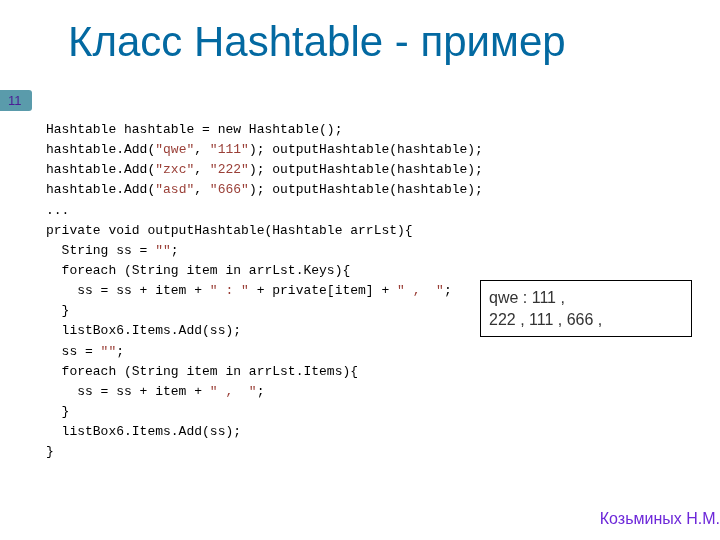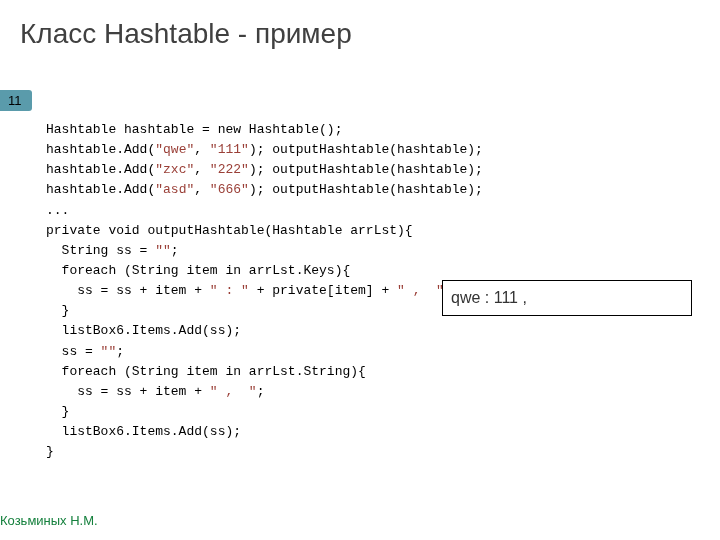--- a/index.html
+++ b/index.html
@@ -5,89 +5,90 @@
   html,body{margin:0;padding:0}
   body{
     width:720px;height:540px;
     background:#fff;
     font-family:"Segoe UI",Arial,sans-serif;
     color:#333;
     position:relative;
     box-sizing:border-box;
   }
   .title{
-    font-size:28px;
-    color:#404040;
-    padding:18px 0 4px 20px;
+    font-size:42px;
+    color:#0369a1;
+    padding:18px 0 4px 68px;
     font-weight:400;
   }
   .badge{
     position:absolute;
     left:0;top:90px;
     background:#5a9bab;
-    color:#000000;
+    color:#4c1d95;
     font-size:13px;
     padding:3px 10px 3px 8px;
     border-top-right-radius:3px;
     border-bottom-right-radius:3px;
   }
   .code{
     position:absolute;
     left:46px;top:120px;
     font-family:"Courier New",monospace;
     font-size:13px;
     line-height:1.55;
     white-space:pre;
     color:#000;
   }
   .kw{font-weight:normal}
   .str{color:#9a3f37}
   .output{
     position:absolute;
     right:28px;
     top:280px;
-    width:250px;
+    width:212px;
     border:1px solid #000;
     padding:6px 8px;
     font-family:Arial,sans-serif;
     font-size:16px;
     line-height:1.35;
     background:#fff;
     box-sizing:border-box;
   }
   .footer{
     position:absolute;
     bottom:12px;
     width:100%;
-    text-align:left;
-    color:#15803d;
-    font-size:13px;
+    text-align:right;
+    color:#6d28d9;
+    font-size:16px;
   }
 </style>
 </head>
 <body>
 
 <div class="title">Класс Hashtable - пример</div>
 <div class="badge">11</div>
 
 <div class="code"><span class="kw">Hashtable hashtable = new Hashtable();</span>
 <span>hashtable.</span><span class="kw">Add</span><span>(</span><span class="str">"qwe"</span><span>, </span><span class="str">"111"</span><span>); outputHashtable(hashtable);</span>
 <span>hashtable.</span><span class="kw">Add</span><span>(</span><span class="str">"zxc"</span><span>, </span><span class="str">"222"</span><span>); outputHashtable(hashtable);</span>
 <span>hashtable.</span><span class="kw">Add</span><span>(</span><span class="str">"asd"</span><span>, </span><span class="str">"666"</span><span>); outputHashtable(hashtable);</span>
 <span>...</span>
 <span>private void outputHashtable(Hashtable arrLst){</span>
 <span>  String ss = </span><span class="str">""</span><span>;</span>
 <span>  </span><span class="kw">foreach</span><span> (String item in arrLst.</span><span class="kw">Keys</span><span>){</span>
 <span>    ss = ss + item + </span><span class="str">" : "</span><span> + </span><span class="kw">private[item]</span><span> + </span><span class="str">" , &nbsp;"</span><span>;</span>
 <span>  }</span>
 <span>  listBox6.Items.Add(ss);</span>
 <span>  ss = </span><span class="str">""</span><span>;</span>
-<span>  </span><span class="kw">foreach</span><span> (String item in arrLst.</span><span class="kw">String</span><span>){</span>
+<span>  </span><span class="kw">foreach</span><span> (String item in arrLst.</span><span class="kw">Items</span><span>){</span>
 <span>    ss = ss + </span><span class="kw">item</span><span> + </span><span class="str">" , &nbsp;"</span><span>;</span>
 <span>  }</span>
 <span>  listBox6.Items.Add(ss);</span>
 <span>}</span></div>
 
 <div class="output">
   <div>qwe : 111 ,</div>
+  <div>222 ,  111 ,  666 ,</div>
 </div>
 
 <div class="footer">Козьминых Н.М.</div>
 
 </body></html>

